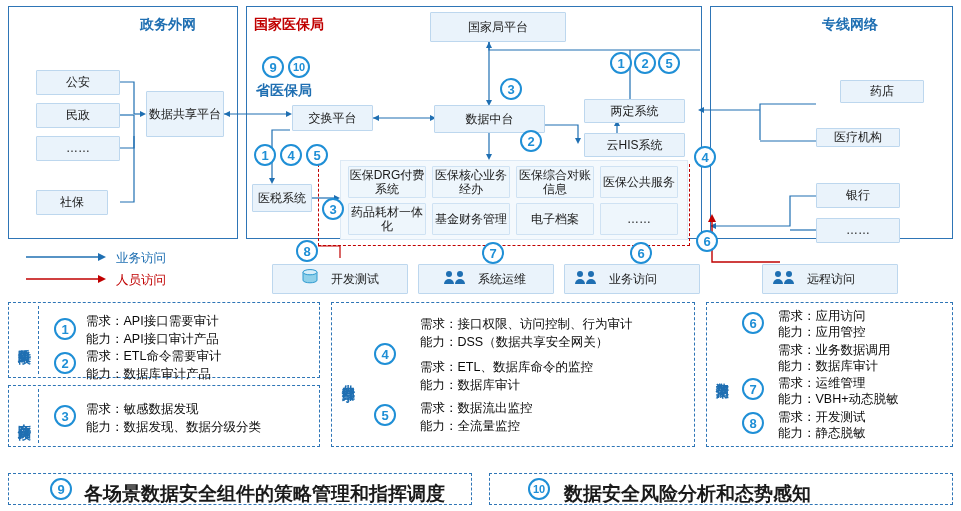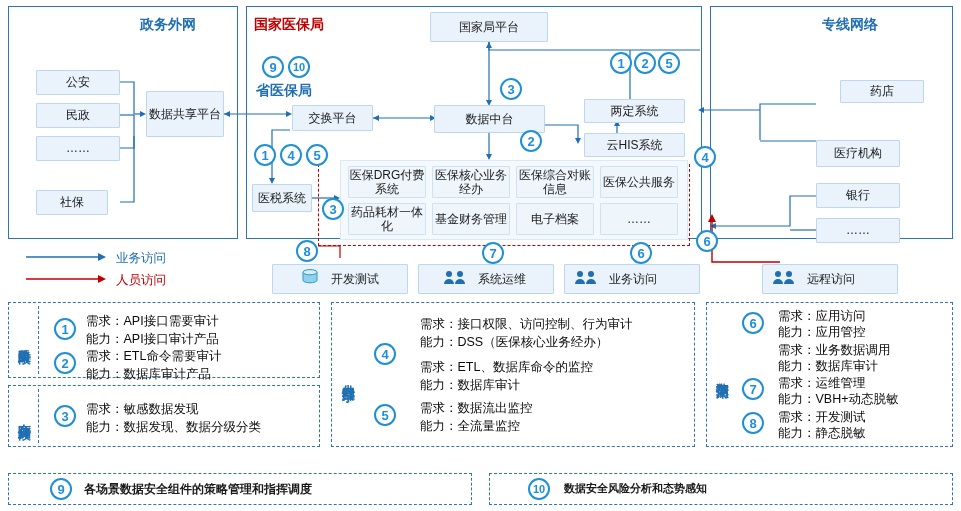--- a/index.html
+++ b/index.html
@@ -113,39 +113,39 @@
 
   <path d="M340 258 L340 246 L318 246" stroke="#c00000" stroke-width="1.2" fill="none"></path>
   <path d="M490 258 L490 246" stroke="#c00000" stroke-width="1.2" fill="none"></path>
   <path d="M640 258 L640 246" stroke="#c00000" stroke-width="1.2" fill="none"></path>
   <path d="M780 262 L712 262 L712 218" stroke="#c00000" stroke-width="1.4" fill="none"></path>
   <polygon points="712,214 708,222 716,222" fill="#c00000"></polygon>
 </svg>
 
 <div class="abs inner-dash" style="left:318px;top:164px;width:372px;height:82px;border-top:none;"></div>
 
-<div class="abs box" style="left:430px;top:12px;width:118px;height:30px;">国家局平台</div>
+<div class="abs box" style="left:430px;top:12px;width:136px;height:30px;">国家局平台</div>
 <div class="abs box" style="left:292px;top:105px;width:81px;height:26px;">交换平台</div>
 <div class="abs box" style="left:434px;top:105px;width:111px;height:28px;">数据中台</div>
 <div class="abs box" style="left:584px;top:99px;width:101px;height:24px;">两定系统</div>
 <div class="abs box" style="left:584px;top:133px;width:101px;height:24px;">云HIS系统</div>
 <div class="abs box" style="left:252px;top:184px;width:60px;height:28px;">医税系统</div>
 
 <div class="abs" style="left:340px;top:160px;width:348px;height:80px;background:#f4f9fd;border:1px solid #dce9f5;"></div>
 <div class="abs box box-lt" style="left:348px;top:166px;width:78px;height:32px;">医保DRG付费系统</div>
 <div class="abs box box-lt" style="left:432px;top:166px;width:78px;height:32px;">医保核心业务经办</div>
 <div class="abs box box-lt" style="left:516px;top:166px;width:78px;height:32px;">医保综合对账信息</div>
 <div class="abs box box-lt" style="left:600px;top:166px;width:78px;height:32px;">医保公共服务</div>
 <div class="abs box box-lt" style="left:348px;top:203px;width:78px;height:32px;">药品耗材一体化</div>
 <div class="abs box box-lt" style="left:432px;top:203px;width:78px;height:32px;">基金财务管理</div>
 <div class="abs box box-lt" style="left:516px;top:203px;width:78px;height:32px;">电子档案</div>
 <div class="abs box box-lt" style="left:600px;top:203px;width:78px;height:32px;">……</div>
 
 <div class="abs box" style="left:816px;top:80px;width:84px;height:23px;margin-left:24px;">药店</div>
-<div class="abs box" style="left:816px;top:140px;width:84px;height:27px;">医疗机构</div>
+<div class="abs box" style="left:816px;top:128px;width:84px;height:19px;">医疗机构</div>
 <div class="abs box" style="left:816px;top:183px;width:84px;height:25px;">银行</div>
 <div class="abs box" style="left:816px;top:218px;width:84px;height:25px;">……</div>
 
 <div class="abs circ" style="left:262px;top:56px;width:22px;height:22px;">9</div>
 <div class="abs circ" style="left:288px;top:56px;width:22px;height:22px;font-size:11px;">10</div>
 <div class="abs circ" style="left:610px;top:52px;width:22px;height:22px;">1</div>
 <div class="abs circ" style="left:634px;top:52px;width:22px;height:22px;">2</div>
 <div class="abs circ" style="left:658px;top:52px;width:22px;height:22px;">5</div>
 <div class="abs circ" style="left:500px;top:78px;width:22px;height:22px;">3</div>
 <div class="abs circ" style="left:520px;top:130px;width:22px;height:22px;">2</div>
@@ -226,21 +226,21 @@
 <div class="abs vtitle" style="left:12px;top:389px;width:24px;height:54px;">存储阶段</div>
 <div class="abs" style="left:38px;top:389px;width:1px;height:54px;border-left:1px dashed #2e75b6;"></div>
 <div class="abs circ" style="left:54px;top:405px;width:22px;height:22px;">3</div>
 <div class="abs req" style="left:86px;top:400px;">需求：敏感数据发现</div>
 <div class="abs req" style="left:86px;top:418px;">能力：数据发现、数据分级分类</div>
 
 <div class="abs dash" style="left:331px;top:302px;width:364px;height:145px;"></div>
 <div class="abs vtitle" style="left:336px;top:330px;width:24px;height:92px;">内外部共享</div>
 <div class="abs circ" style="left:374px;top:343px;width:22px;height:22px;">4</div>
 <div class="abs req" style="left:420px;top:315px;">需求：接口权限、访问控制、行为审计</div>
-<div class="abs req" style="left:420px;top:333px;">能力：DSS（医保核心业务经办）</div>
+<div class="abs req" style="left:420px;top:333px;">能力：DSS（数据共享安全网关）</div>
 <div class="abs req" style="left:420px;top:358px;">需求：ETL、数据库命令的监控</div>
 <div class="abs req" style="left:420px;top:376px;">能力：数据库审计</div>
 <div class="abs circ" style="left:374px;top:404px;width:22px;height:22px;">5</div>
 <div class="abs req" style="left:420px;top:399px;text-align:center;">需求：数据流出监控</div>
 <div class="abs req" style="left:420px;top:417px;">能力：全流量监控</div>
 
 <div class="abs dash" style="left:706px;top:302px;width:247px;height:145px;"></div>
 <div class="abs vtitle" style="left:710px;top:340px;width:24px;height:70px;">数据使用</div>
 <div class="abs circ" style="left:742px;top:312px;width:22px;height:22px;">6</div>
 <div class="abs req" style="left:778px;top:307px;">需求：应用访问</div>
@@ -249,17 +249,17 @@
 <div class="abs req" style="left:778px;top:357px;">能力：数据库审计</div>
 <div class="abs circ" style="left:742px;top:378px;width:22px;height:22px;">7</div>
 <div class="abs req" style="left:778px;top:374px;">需求：运维管理</div>
 <div class="abs req" style="left:778px;top:390px;">能力：VBH+动态脱敏</div>
 <div class="abs circ" style="left:742px;top:412px;width:22px;height:22px;">8</div>
 <div class="abs req" style="left:778px;top:408px;">需求：开发测试</div>
 <div class="abs req" style="left:778px;top:424px;">能力：静态脱敏</div>
 
 <div class="abs dash" style="left:8px;top:473px;width:464px;height:32px;"></div>
 <div class="abs circ" style="left:50px;top:478px;width:22px;height:22px;">9</div>
-<div class="abs" style="left:84px;top:481px;font-size:12px;font-weight:bold;color:#1a1a1a;">各场景数据安全组件的策略管理和指挥调度</div>
+<div class="abs" style="left:84px;top:481px;font-size:19px;font-weight:bold;color:#1a1a1a;">各场景数据安全组件的策略管理和指挥调度</div>
 
 <div class="abs dash" style="left:489px;top:473px;width:464px;height:32px;"></div>
 <div class="abs circ" style="left:528px;top:478px;width:22px;height:22px;font-size:11px;">10</div>
-<div class="abs" style="left:564px;top:481px;font-size:11px;font-weight:bold;color:#1a1a1a;">数据安全风险分析和态势感知</div>
+<div class="abs" style="left:564px;top:481px;font-size:19px;font-weight:bold;color:#1a1a1a;">数据安全风险分析和态势感知</div>
 
 </body></html>

